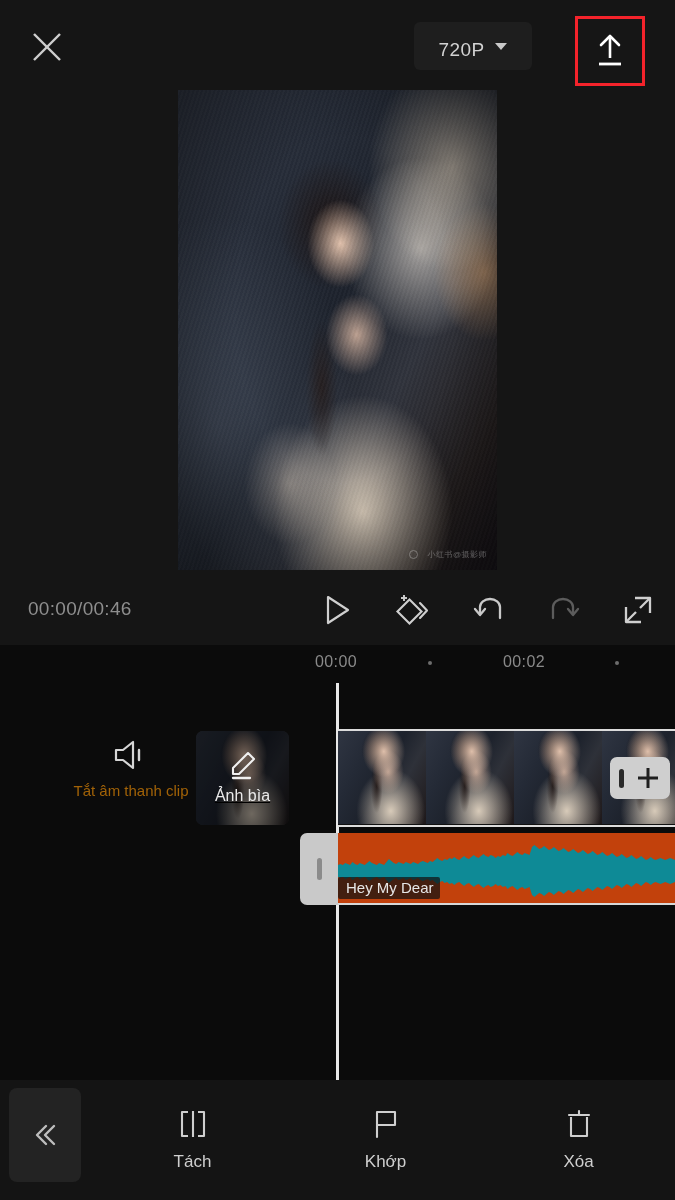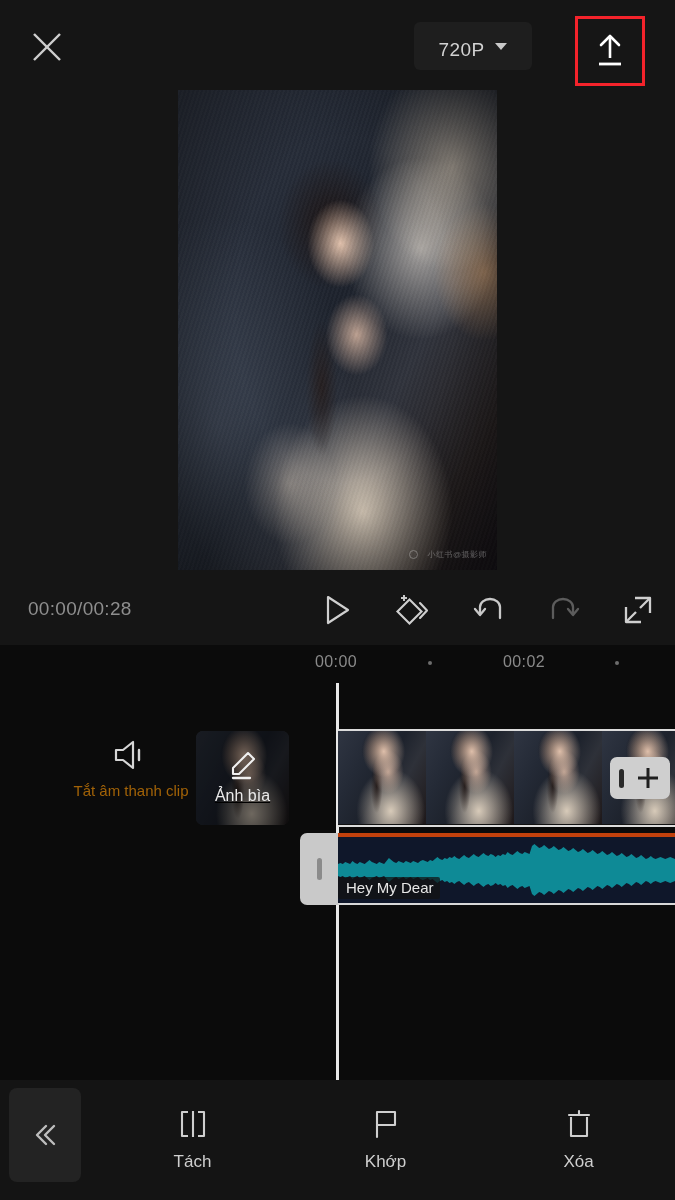--- a/index.html
+++ b/index.html
@@ -250,22 +250,22 @@
     border-radius: 7px 0 0 7px;
     display: flex; align-items: center; justify-content: center;
   }
   .audio-handle .ah-grip {
     width: 5px; height: 22px; border-radius: 3px;
     background: #8b8b8b;
   }
   .audio-body {
     position: absolute; left: 38px; top: 0;
     width: 337px; height: 72px;
-    background: #0f172a;
-    border-top: 4px solid #c2410c;
+    background: #c2410c;
+    border-top: 6px solid #c2410c;
     border-bottom: 2px solid #d8d8d8;
     overflow: hidden;
   }
   .wave {
     position: absolute; left: 0; top: 50%;
     transform: translateY(-50%);
     width: 100%; height: 54px;
   }
   .audio-name {
     position: absolute; left: 0; bottom: 4px;
@@ -341,21 +341,21 @@
       <div class="photo"></div>
       <div class="photo-grain"></div>
       <div class="photo-vig"></div>
       <div class="watermark">
         <span class="wm-dot"></span>
         <span class="wm-text">小红书@摄影师</span>
       </div>
     </div>
 
     <div class="playbar">
-      <div class="time-readout">00:00/00:28</div>
+      <div class="time-readout">00:00/00:46</div>
 
       <div class="pb-btn pb-play">
         <svg width="30" height="32" viewBox="0 0 30 32">
           <polygon points="6,3 26,16 6,29" fill="none" stroke="#cfcfcf" stroke-width="2.2" stroke-linejoin="round"></polygon>
         </svg>
       </div>
 
       <div class="pb-btn pb-key">
         <svg width="38" height="36" viewBox="0 0 38 36">
           <rect x="7" y="11" width="17" height="17" transform="rotate(45 15.5 19.5)" fill="none" stroke="#cfcfcf" stroke-width="2.1"></rect>

